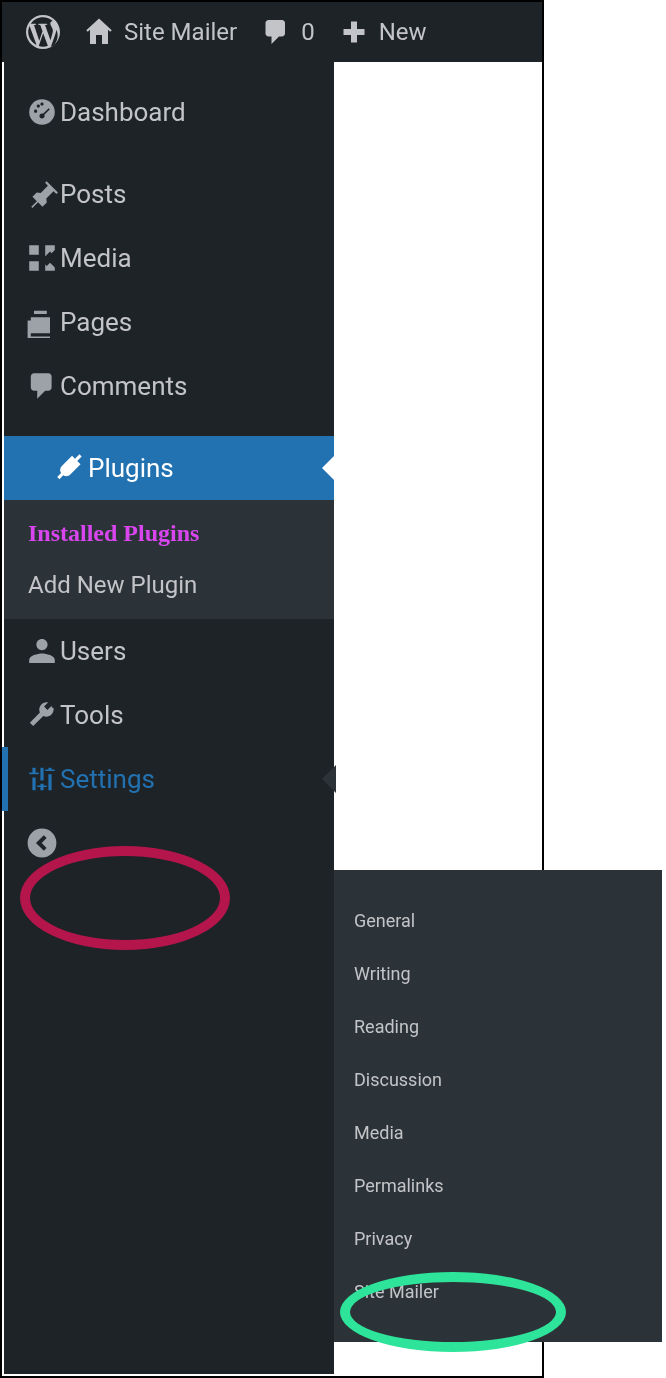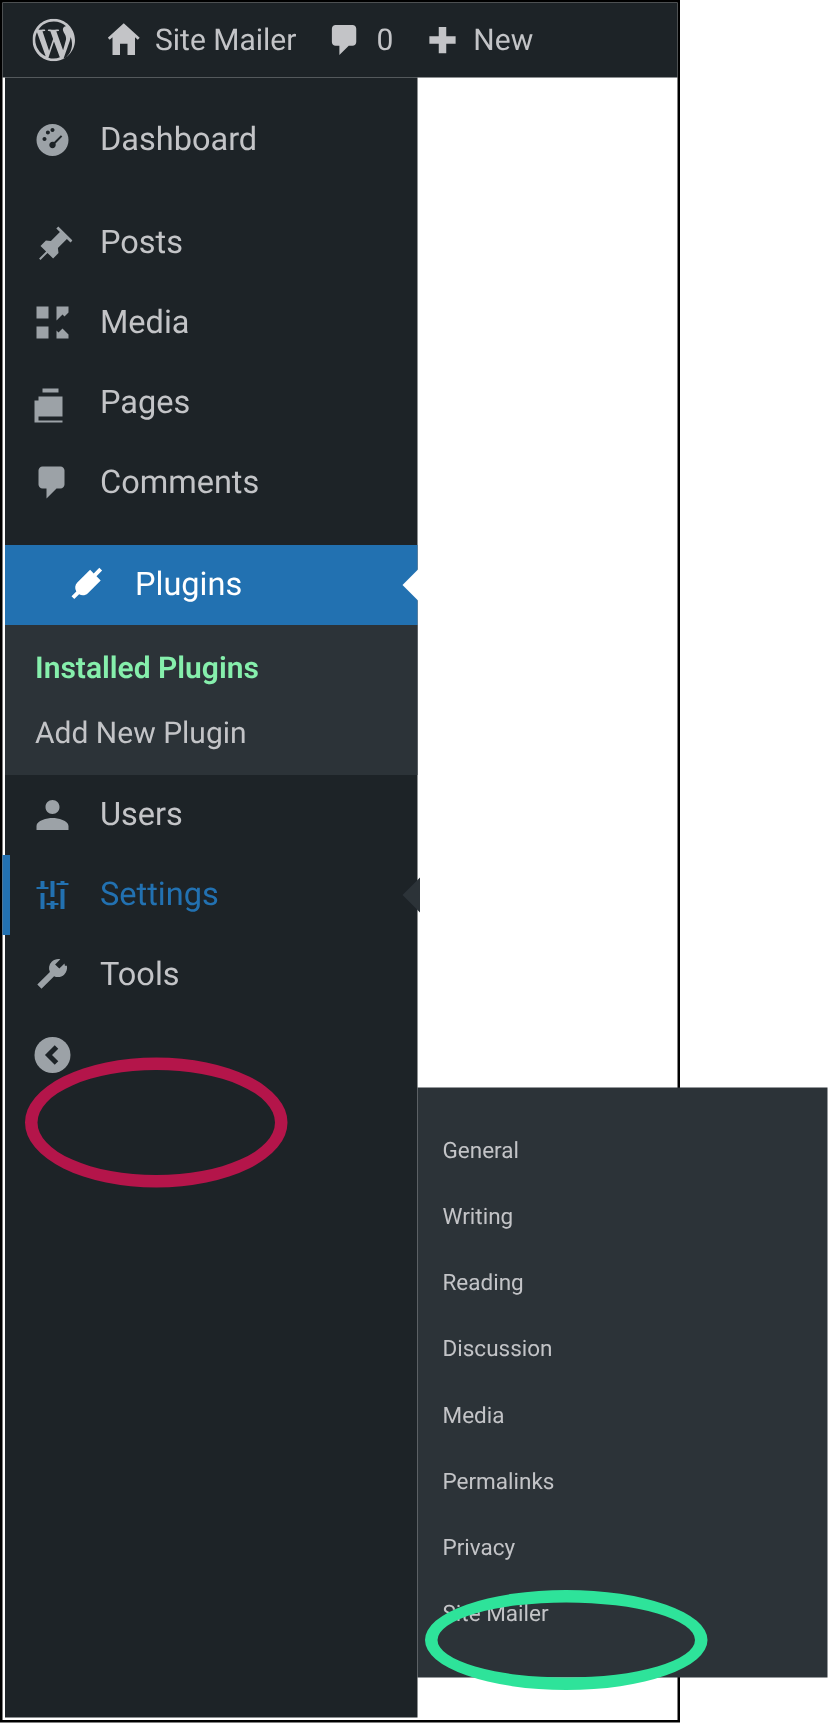--- a/index.html
+++ b/index.html
@@ -5,34 +5,34 @@
     * { margin: 0; padding: 0; box-sizing: border-box; }
     body { font-family: -apple-system, BlinkMacSystemFont, "Segoe UI", Roboto, sans-serif; background: #fff; width: 666px; height: 1378px; position: relative; overflow: hidden; }
     
     .outer-border { border: 2px solid #000; width: 544px; height: 1378px; position: relative; }
     
     .topbar { background: #1d2327; height: 60px; display: flex; align-items: center; padding: 0 12px; color: #c3c4c7; }
     .topbar-item { display: flex; align-items: center; gap: 10px; padding: 0 12px; font-size: 24px; }
     .topbar .icon { fill: #c3c4c7; display: flex; align-items: center; }
     
     .sidebar { background: #1d2327; width: 330px; position: absolute; top: 60px; left: 2px; bottom: 2px; }
-    .menu-item { display: flex; align-items: center; gap: 20px; padding: 14px 20px; color: #c3c4c7; font-size: 26px; cursor: pointer; position: relative; }
+    .menu-item { display: flex; align-items: center; padding: 14px 20px; color: #c3c4c7; font-size: 26px; cursor: pointer; position: relative; }
     .menu-item .icon { width: 36px; height: 36px; display: flex; align-items: center; justify-content: center; fill: #9ca2a7; }
     .menu-item.active { background: #2271b1; color: #fff; padding-left: 48px; }
     .menu-item.active .icon { fill: #fff; }
     .menu-item.active::after { content: ''; position: absolute; right: -2px; top: 50%; transform: translateY(-50%); border: 14px solid transparent; border-right-color: #fff; }
     .menu-item.hover { color: #2271b1; }
     .menu-item.hover .icon svg { fill: #2271b1; }
     .menu-item.hover::after { content: ''; position: absolute; right: -2px; top: 50%; transform: translateY(-50%); border: 14px solid transparent; border-right-color: #2c3338; }
     .menu-item.hover-marker { position: relative; }
     .hover-marker-bar { position: absolute; left: -2px; top: 0; bottom: 0; width: 6px; background: #2271b1; }
     
     .submenu { background: #2c3338; padding: 8px 0; }
     .submenu-item { padding: 12px 24px; color: #c3c4c7; font-size: 24px; cursor: pointer; }
-    .submenu-item.current { color: #86efac; font-weight: 600; }
+    .submenu-item.current { color: #d946ef; font-weight: 600; font-family: Liberation Serif, serif; }
     
     .sep { height: 18px; }
     
     .flyout { position: absolute; left: 332px; top: 868px; width: 328px; background: #2c3338; padding: 24px 0; }
     .flyout-item { padding: 16px 20px; color: #c3c4c7; font-size: 18px; cursor: pointer; }
     
     .content-area { position: absolute; left: 332px; top: 62px; right: 4px; height: 806px; background: #fff; }
     
     .annot-red { position: absolute; left: 18px; top: 844px; width: 210px; height: 104px; border: 10px solid #b4154a; border-radius: 50%; pointer-events: none; z-index: 100; }
     .annot-green { position: absolute; left: 338px; top: 1270px; width: 226px; height: 80px; border: 10px solid #2ee39a; border-radius: 50%; pointer-events: none; z-index: 100; }
@@ -134,36 +134,36 @@
     <div class="submenu-item">Add New Plugin</div>
   </div>
   <div class="menu-item">
     <span class="icon">
           <svg width="32" height="32" viewBox="0 0 20 20">
             <path d="M10 9.5c2 0 3.5-1.6 3.5-3.5S12 2.5 10 2.5 6.5 4 6.5 6 8 9.5 10 9.5zm0 2c-2.7 0-8 1.3-8 4v2h16v-2c0-2.7-5.3-4-8-4z"></path>
           </svg>
         </span>
     <span>Users</span>
   </div>
+  <div class="menu-item">
+    <span class="icon">
+          <svg width="32" height="32" viewBox="0 0 20 20">
+            <path d="M17.2 5.4c.3 1.5-.1 3.1-1.3 4.3-1.4 1.4-3.4 1.7-5.1.9l-6.3 6.3-2.1-2.1 6.3-6.3c-.8-1.7-.5-3.7.9-5.1C10.8 2.2 12.4 1.8 13.9 2.1l-2.6 2.6 2.1 2.1 2.6-2.6.2 1.2z"></path>
+          </svg>
+        </span>
+    <span>Tools</span>
+  </div>
   <div class="menu-item hover hover-marker">
     <div class="hover-marker-bar"></div>
     <span class="icon">
           <svg width="32" height="32" viewBox="0 0 20 20" fill="#2271b1">
             <path d="M4 3h2v4H4V3zm0 6h2v8H4V9zm5-6h2v8H9V3zm0 10h2v4H9v-4zm5-10h2v2h-2V3zm0 4h2v10h-2V7zM2 6h6v1H2V6zm5 8h6v1H7v-1zm5-10h6v1h-6V4z"></path>
           </svg>
         </span>
     <span>Settings</span>
-  </div>
-  <div class="menu-item">
-    <span class="icon">
-          <svg width="32" height="32" viewBox="0 0 20 20">
-            <path d="M17.2 5.4c.3 1.5-.1 3.1-1.3 4.3-1.4 1.4-3.4 1.7-5.1.9l-6.3 6.3-2.1-2.1 6.3-6.3c-.8-1.7-.5-3.7.9-5.1C10.8 2.2 12.4 1.8 13.9 2.1l-2.6 2.6 2.1 2.1 2.6-2.6.2 1.2z"></path>
-          </svg>
-        </span>
-    <span>Tools</span>
   </div>
   <div class="menu-item">
     <span class="icon">
           <svg width="32" height="32" viewBox="0 0 20 20">
             <circle cx="10" cy="10" r="9" fill="#9ca2a7"></circle>
             <path d="M12 6l-4 4 4 4" stroke="#1d2327" stroke-width="2.5" fill="none"></path>
           </svg>
         </span>
   </div>
 </div>

